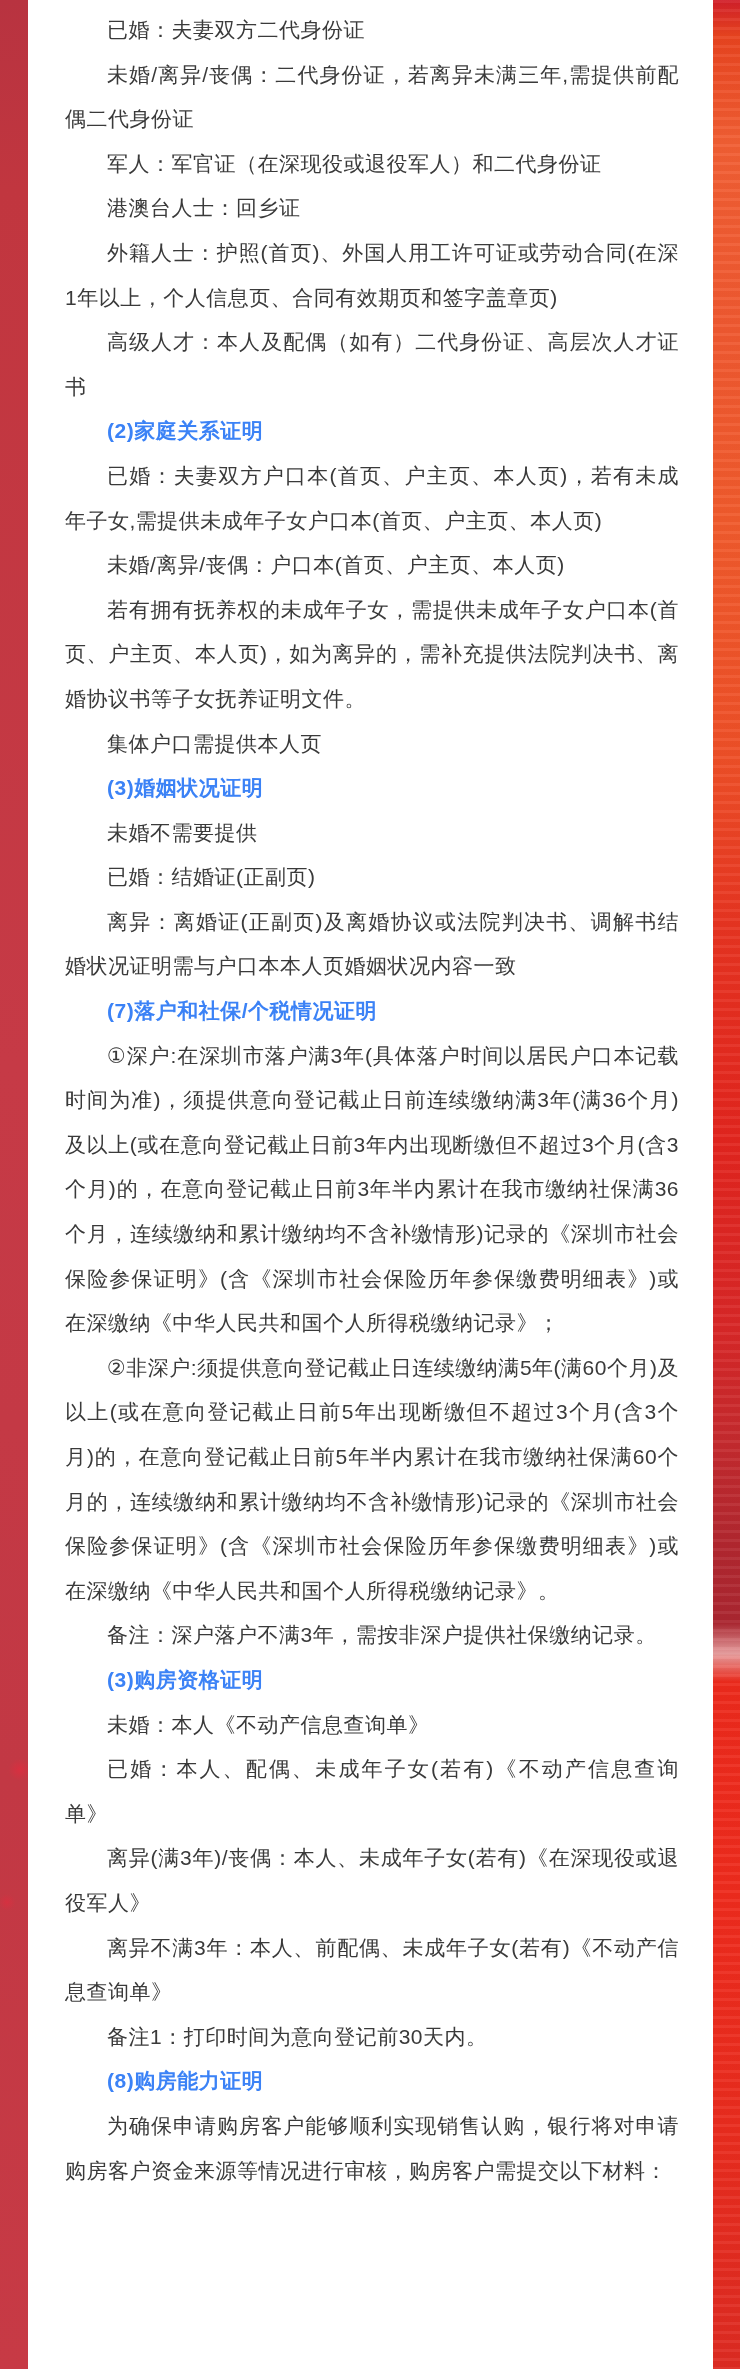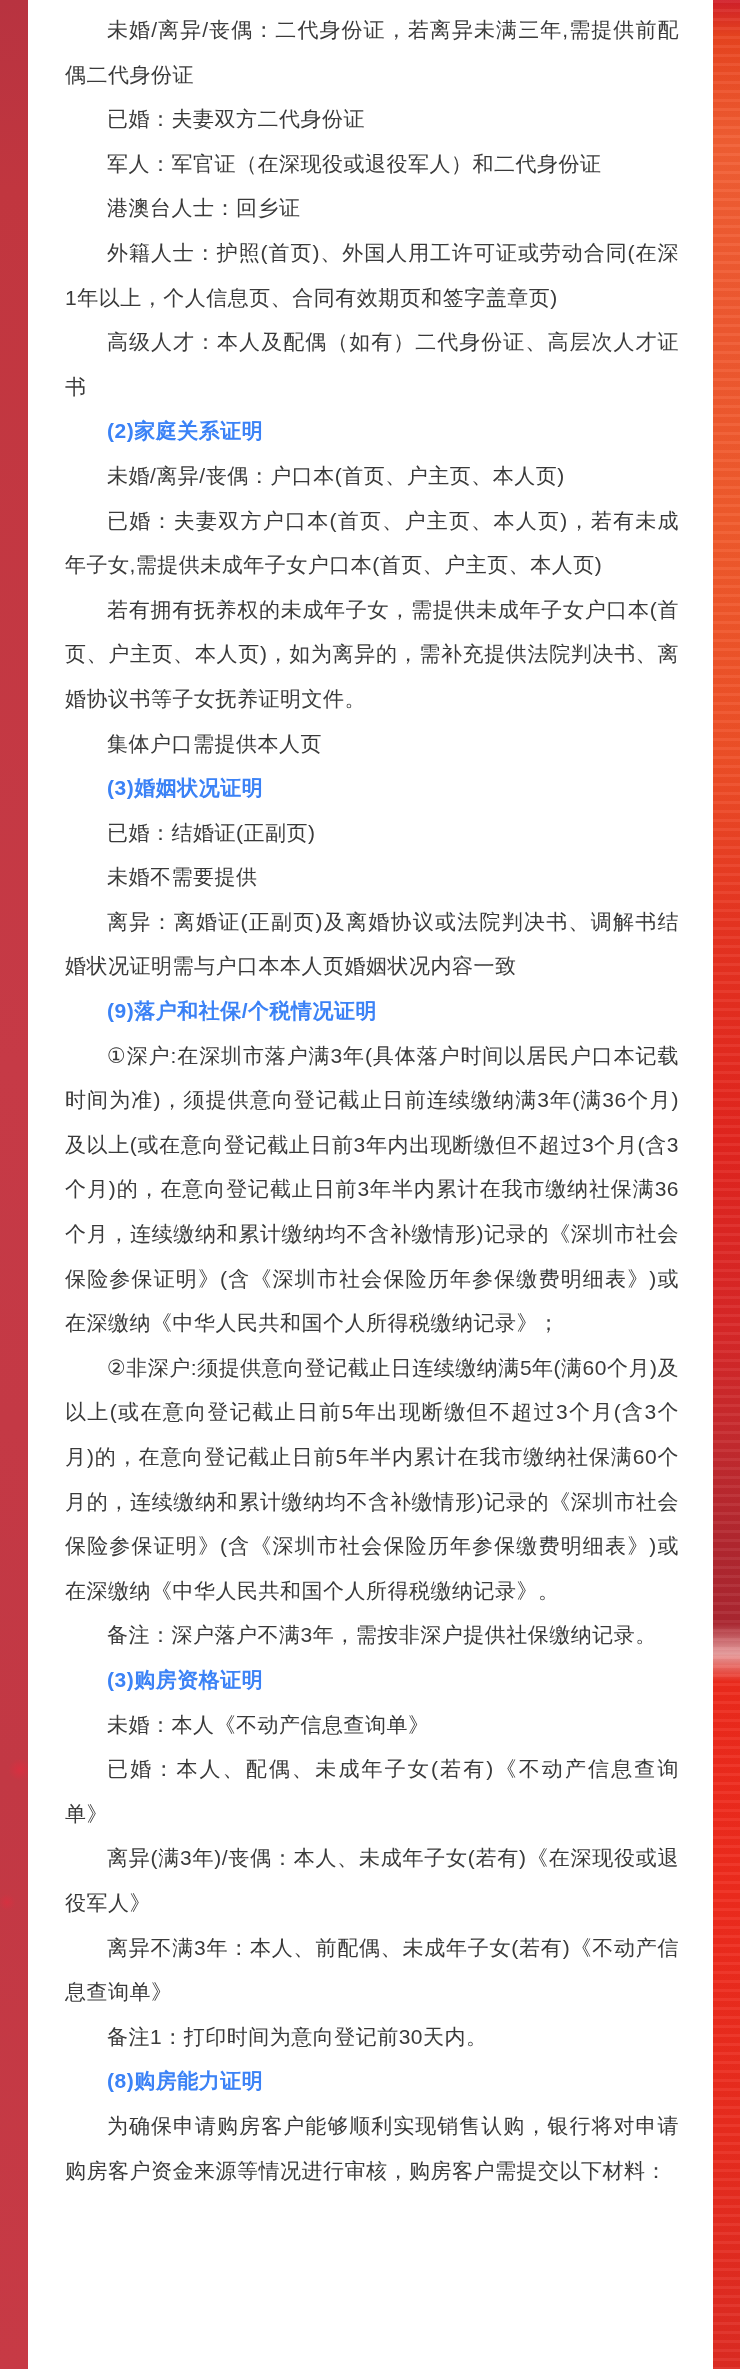--- a/index.html
+++ b/index.html
@@ -76,36 +76,36 @@
     font-weight: 700;
     color: #3b82f6;
   }
 </style>
 </head>
 <body>
 
 <div class="page">
   <div class="strip-left"></div>
   <div class="content">
+      <p class="para">已婚：夫妻双方二代身份证</p>
       <p class="para">未婚/离异/丧偶：二代身份证，若离异未满三年,需提供前配偶二代身份证</p>
-      <p class="para">已婚：夫妻双方二代身份证</p>
       <p class="para">军人：军官证（在深现役或退役军人）和二代身份证</p>
       <p class="para">港澳台人士：回乡证</p>
       <p class="para">外籍人士：护照(首页)、外国人用工许可证或劳动合同(在深1年以上，个人信息页、合同有效期页和签字盖章页)</p>
       <p class="para">高级人才：本人及配偶（如有）二代身份证、高层次人才证书</p>
       <p class="para heading">(2)家庭关系证明</p>
+      <p class="para">已婚：夫妻双方户口本(首页、户主页、本人页)，若有未成年子女,需提供未成年子女户口本(首页、户主页、本人页)</p>
       <p class="para">未婚/离异/丧偶：户口本(首页、户主页、本人页)</p>
-      <p class="para">已婚：夫妻双方户口本(首页、户主页、本人页)，若有未成年子女,需提供未成年子女户口本(首页、户主页、本人页)</p>
       <p class="para">若有拥有抚养权的未成年子女，需提供未成年子女户口本(首页、户主页、本人页)，如为离异的，需补充提供法院判决书、离婚协议书等子女抚养证明文件。</p>
       <p class="para">集体户口需提供本人页</p>
       <p class="para heading">(3)婚姻状况证明</p>
+      <p class="para">未婚不需要提供</p>
       <p class="para">已婚：结婚证(正副页)</p>
-      <p class="para">未婚不需要提供</p>
       <p class="para">离异：离婚证(正副页)及离婚协议或法院判决书、调解书结婚状况证明需与户口本本人页婚姻状况内容一致</p>
-      <p class="para heading">(9)落户和社保/个税情况证明</p>
+      <p class="para heading">(7)落户和社保/个税情况证明</p>
       <p class="para">①深户:在深圳市落户满3年(具体落户时间以居民户口本记载时间为准)，须提供意向登记截止日前连续缴纳满3年(满36个月)及以上(或在意向登记截止日前3年内出现断缴但不超过3个月(含3个月)的，在意向登记截止日前3年半内累计在我市缴纳社保满36个月，连续缴纳和累计缴纳均不含补缴情形)记录的《深圳市社会保险参保证明》(含《深圳市社会保险历年参保缴费明细表》)或在深缴纳《中华人民共和国个人所得税缴纳记录》；</p>
       <p class="para">②非深户:须提供意向登记截止日连续缴纳满5年(满60个月)及以上(或在意向登记截止日前5年出现断缴但不超过3个月(含3个月)的，在意向登记截止日前5年半内累计在我市缴纳社保满60个月的，连续缴纳和累计缴纳均不含补缴情形)记录的《深圳市社会保险参保证明》(含《深圳市社会保险历年参保缴费明细表》)或在深缴纳《中华人民共和国个人所得税缴纳记录》。</p>
       <p class="para">备注：深户落户不满3年，需按非深户提供社保缴纳记录。</p>
       <p class="para heading">(3)购房资格证明</p>
       <p class="para">未婚：本人《不动产信息查询单》</p>
       <p class="para">已婚：本人、配偶、未成年子女(若有)《不动产信息查询单》</p>
       <p class="para">离异(满3年)/丧偶：本人、未成年子女(若有)《在深现役或退役军人》</p>
       <p class="para">离异不满3年：本人、前配偶、未成年子女(若有)《不动产信息查询单》</p>
       <p class="para">备注1：打印时间为意向登记前30天内。</p>
       <p class="para heading">(8)购房能力证明</p>

